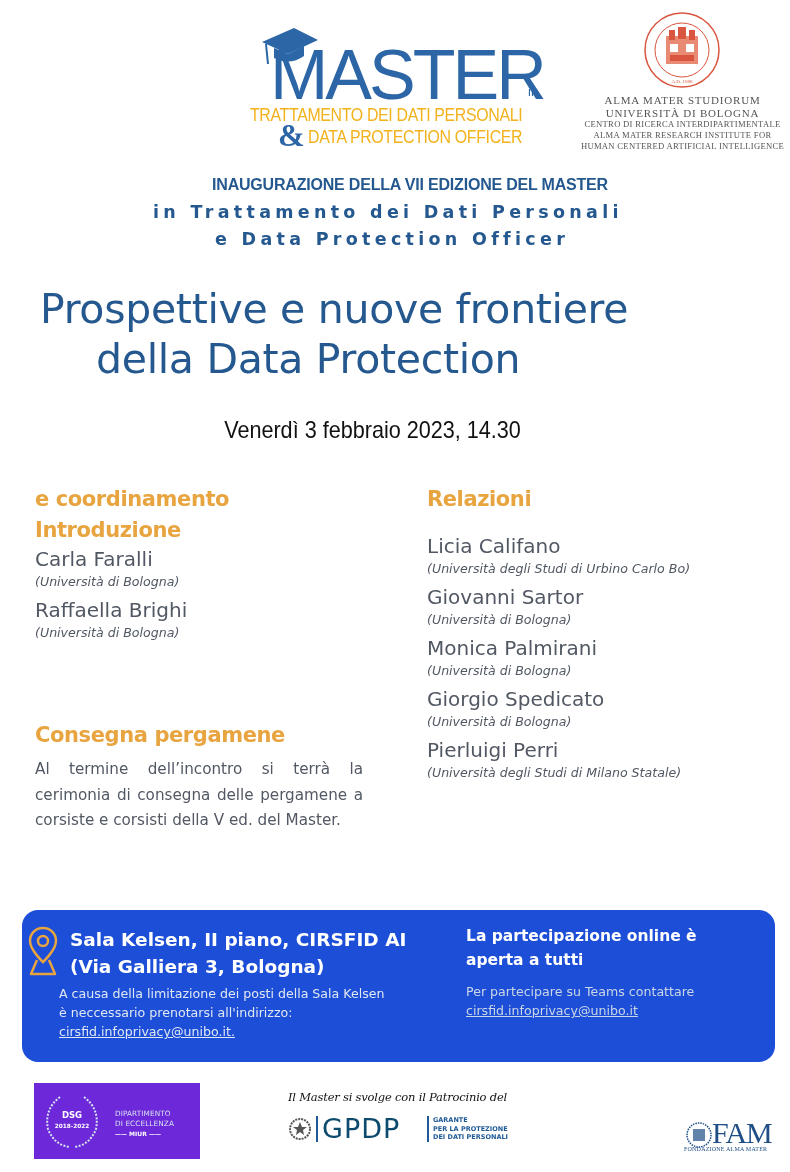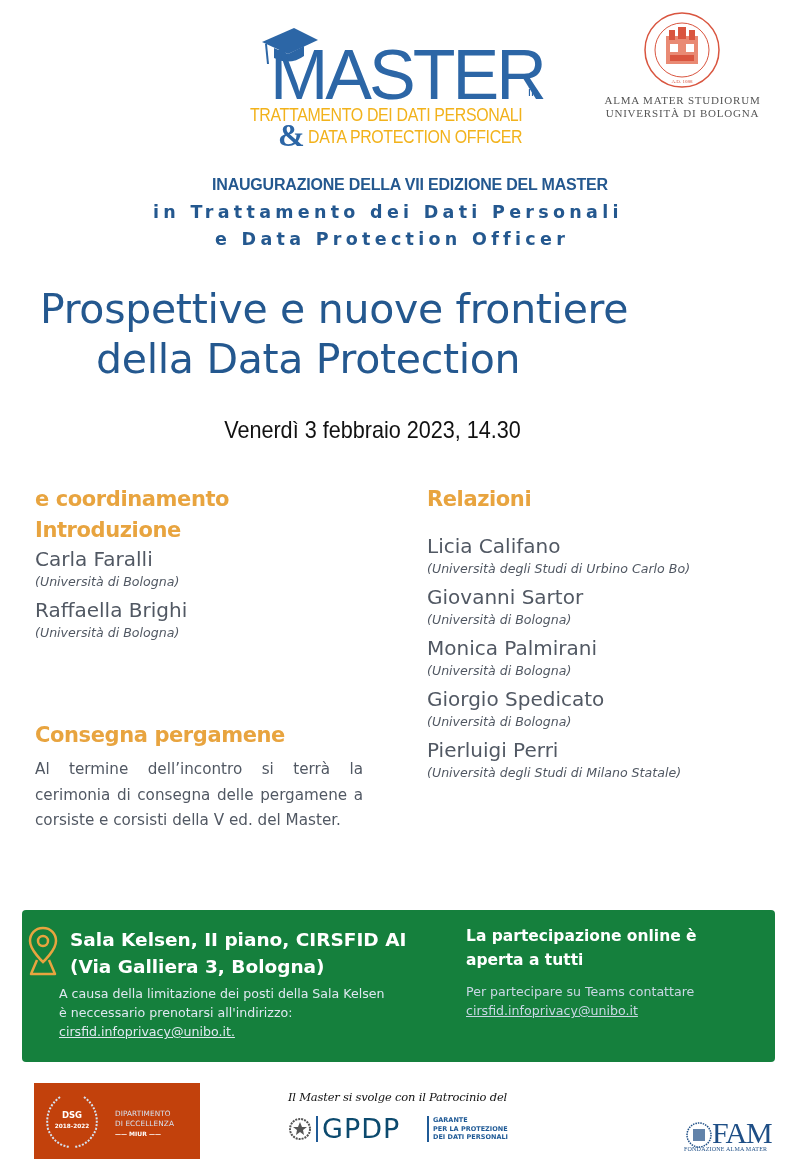--- a/index.html
+++ b/index.html
@@ -36,31 +36,31 @@
   .pname { font-family:"DejaVu Sans", sans-serif; font-size:20px; line-height:26px; color:#515863; }
   .paff { font-family:"DejaVu Sans", sans-serif; font-style:oblique; font-size:12.6px; line-height:20px; color:#515863; margin-bottom:5px; }
 
   #intro { left:35px; top:484px; width:360px; }
   #relazioni { left:427px; top:484px; width:360px; }
   #relazioni .sec-title { margin-bottom:18px; }
   #consegna { left:35px; top:720px; width:328px; }
   .cons-text { font-family:"DejaVu Sans", sans-serif; font-size:15.2px; line-height:25.5px; color:#515863; text-align:justify; text-align-last:left; margin-top:6px; }
 
   
-  #infobox { left:22px; top:910px; width:753px; height:152px; background:#15803d; border-radius:4px; }
+  #infobox { left:22px; top:910px; width:753px; height:152px; background:#1d4ed8; border-radius:16px; }
   .pin { position:absolute; left:6px; top:16px; }
   .loc1 { position:absolute; left:48px; top:16px; font-family:"DejaVu Sans", sans-serif; font-weight:bold; font-size:18.5px; line-height:27px; color:#ffffff; white-space:nowrap; }
   .loc-note { position:absolute; left:37px; top:74px; font-family:"DejaVu Sans", sans-serif; font-size:12.6px; line-height:19px; color:#dfe7f0; width:330px; }
   .email { text-decoration:underline; color:#dfe7f0; }
   .online-t { position:absolute; left:444px; top:14px; font-family:"DejaVu Sans", sans-serif; font-weight:bold; font-size:15.5px; line-height:24px; color:#ffffff; width:280px; }
   .online-n { position:absolute; left:444px; top:72px; font-family:"DejaVu Sans", sans-serif; font-size:12.6px; line-height:19px; color:#c9d6e4; width:290px; }
   .online-n .email { color:#c9d6e4; }
 
   
-  #dsg-logo { left:34px; top:1083px; width:166px; height:76px; background:#c2410c; }
+  #dsg-logo { left:34px; top:1083px; width:166px; height:76px; background:#6d28d9; }
   .wreath { position:absolute; left:8px; top:8px; }
   .dsg-t { position:absolute; left:25px; top:27px; width:26px; text-align:center; font-family:"DejaVu Sans", sans-serif; font-weight:bold; font-size:8.5px; color:#fff; }
   .dsg-y { position:absolute; left:14px; top:40px; width:48px; text-align:center; font-family:"DejaVu Sans", sans-serif; font-size:5.8px; color:#fff; font-weight:bold; }
   .dip { position:absolute; left:81px; top:26px; font-family:"DejaVu Sans", sans-serif; font-size:7.3px; line-height:9.5px; color:#d6e2f0; letter-spacing:0.1px; }
   .miur { position:absolute; left:81px; top:47px; font-family:"DejaVu Sans", sans-serif; font-size:6px; color:#fff; font-weight:bold; white-space:nowrap; }
 
   .patro { left:288px; top:1090px; font-family:"DejaVu Serif", serif; font-style:italic; font-size:11.5px; color:#111; letter-spacing:-0.2px; }
   #gpdp-logo { left:286px; top:1112px; width:240px; height:34px; }
   .gpdp-word { position:absolute; left:36px; top:0px; font-family:"DejaVu Sans", sans-serif; font-weight:normal; font-size:27px; color:#0c4a6e; letter-spacing:1px; line-height:34px; }
   .gpdp-sep1 { position:absolute; left:30px; top:4px; width:2px; height:26px; background:#1f5a96; }
@@ -99,20 +99,25 @@
     <rect x="36" y="17" width="8" height="12" fill="#d9553f"></rect>
     <rect x="28" y="34" width="8" height="8" fill="#fff"></rect>
     <rect x="44" y="34" width="8" height="8" fill="#fff"></rect>
     <rect x="28" y="45" width="24" height="6" fill="#d9553f"></rect>
     <text x="40" y="73" font-size="5" text-anchor="middle" fill="#d9553f" font-family="Liberation Serif, serif">A.D. 1088</text>
   </svg>
   <div class="unibo-t1">
     <div>ALMA MATER STUDIORUM</div>
     <div>UNIVERSITÀ DI BOLOGNA</div>
   </div>
+  <div class="unibo-t2">
+    <div>CENTRO DI RICERCA INTERDIPARTIMENTALE</div>
+    <div>ALMA MATER RESEARCH INSTITUTE FOR</div>
+    <div>HUMAN CENTERED ARTIFICIAL INTELLIGENCE</div>
+  </div>
 </div>
 
 <div class="abs inaug">INAUGURAZIONE DELLA VII EDIZIONE DEL MASTER</div>
 <div class="abs sub1">in Trattamento dei Dati Personali</div>
 <div class="abs sub2">e Data Protection Officer</div>
 
 <div class="abs title">
   <span>Prospettive e nuove frontiere</span>
   <span class="l2">della Data Protection</span>
 </div>

